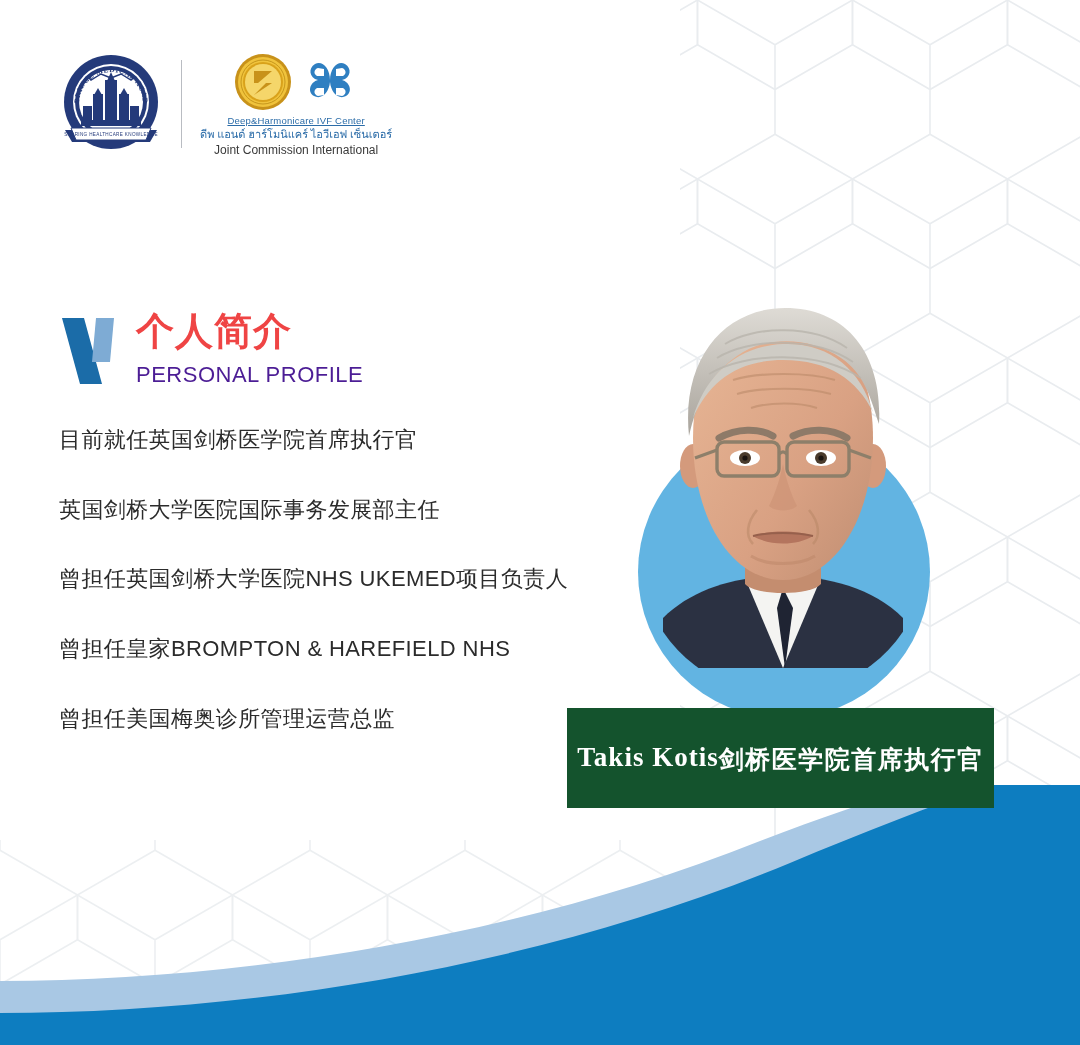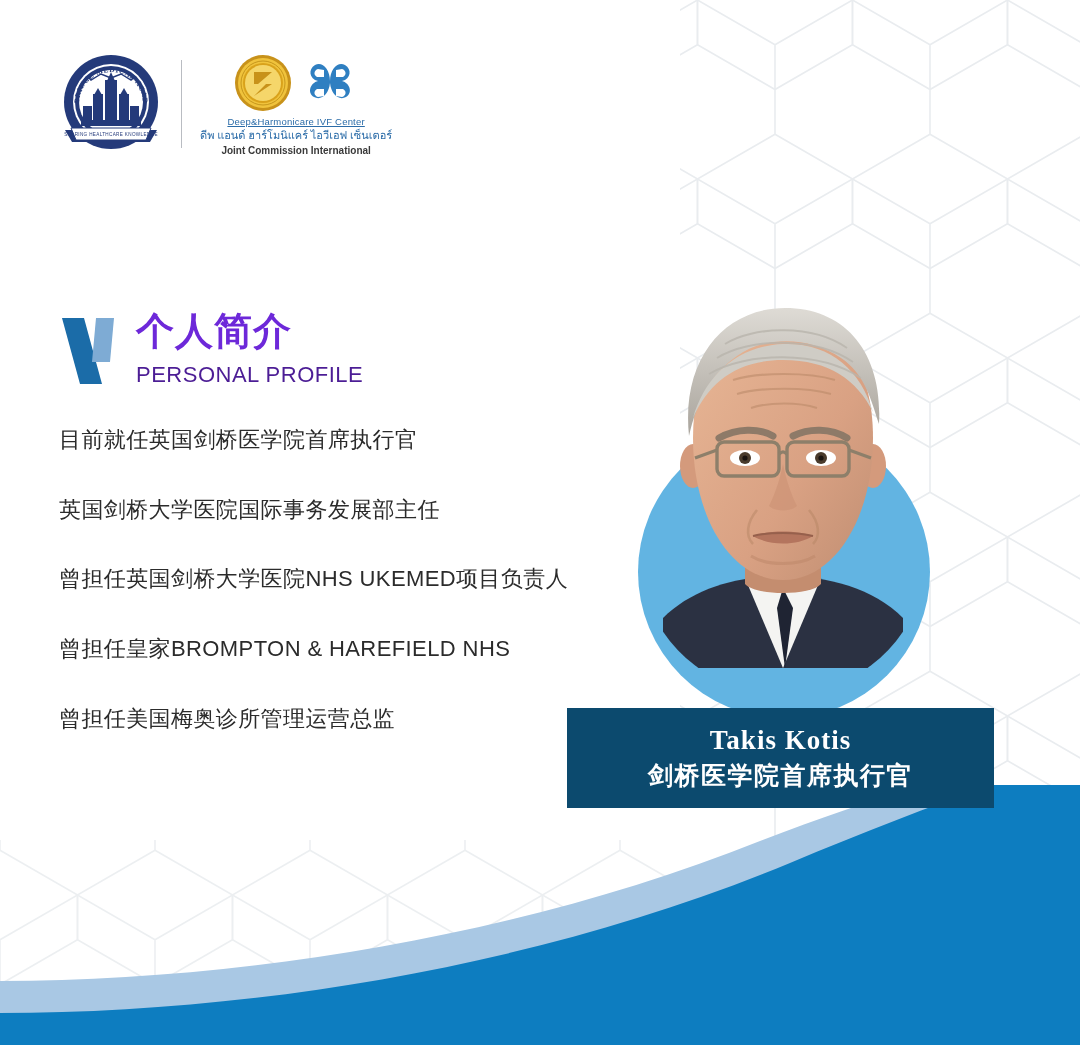--- a/index.html
+++ b/index.html
@@ -85,25 +85,24 @@
     text-decoration: underline;
   }
   .partner-line2 {
     font-size: 11px;
     color: #2b6ca8;
     white-space: nowrap;
     line-height: 1.3;
     font-family: Liberation Serif, serif;
   }
   .partner-line3 {
-    font-size: 10px;
+    font-size: 12px;
     color: #3a3a3a;
     white-space: nowrap;
     line-height: 1.5;
-    font-weight: bold;
   }
 
   
   .section-title {
     position: absolute;
     left: 58px;
     top: 312px;
     display: flex;
     align-items: flex-start;
   }
@@ -112,21 +111,21 @@
     height: 74px;
     flex: 0 0 auto;
     margin-top: 2px;
   }
   .title-text {
     margin-left: 6px;
   }
   .title-cn {
     font-size: 38px;
     font-weight: bold;
-    color: #6d28d9;
+    color: #ef4444;
     line-height: 1.05;
     letter-spacing: 1px;
   }
   .title-en {
     font-size: 22px;
     color: #4c1d95;
     line-height: 1.2;
     letter-spacing: 0.5px;
     margin-top: 10px;
   }
@@ -175,23 +174,23 @@
     height: 380px;
   }
 
   
   .name-card {
     position: absolute;
     left: 567px;
     top: 708px;
     width: 427px;
     height: 100px;
-    background: #0c4a6e;
+    background: #14532d;
     display: flex;
-    flex-direction: column;
+    flex-direction: row;
     align-items: center;
     justify-content: center;
   }
   .name-en {
     font-family: "Liberation Serif", serif;
     font-size: 27px;
     font-weight: bold;
     color: #ffffff;
     letter-spacing: 1px;
     line-height: 1.15;

